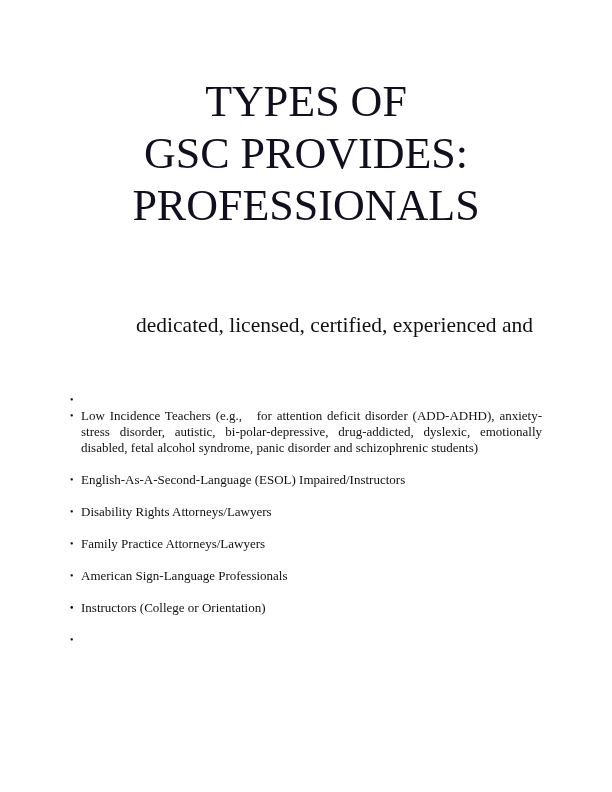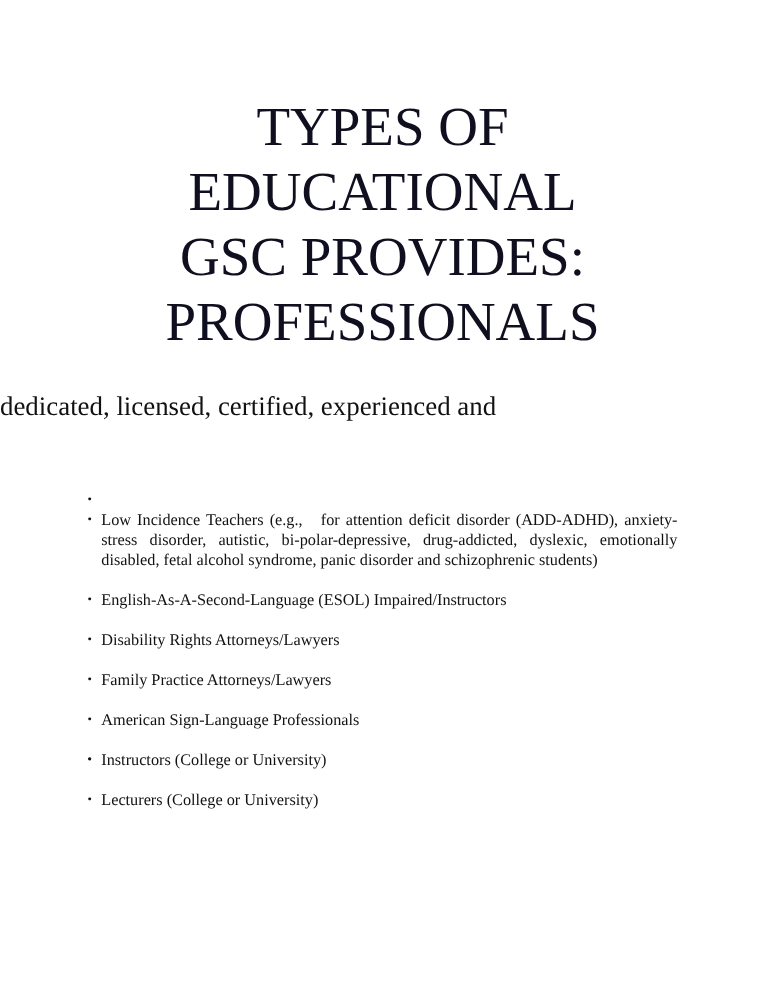--- a/index.html
+++ b/index.html
@@ -5,49 +5,48 @@
     html, body { margin: 0; padding: 0; background: #ffffff; }
     body { width: 612px; height: 792px; position: relative; overflow: hidden; font-family: "Liberation Serif", serif; }
     .title {
       position: absolute; left: 0; top: 76px; width: 612px;
       text-align: center; color: #0f0f1f;
       font-size: 44px; line-height: 52px; font-weight: normal;
     }
     .title div { white-space: nowrap; }
     .subtitle {
       position: absolute; left: 0; top: 312px; width: 493px;
-      text-align: left; color: #111111;
-      font-size: 21.5px; line-height: 27px;
+      text-align: right; color: #111111;
+      font-size: 21.5px; line-height: 27px; padding-left: 40px;
     }
     .list {
       position: absolute; left: 70px; top: 392px; width: 472px;
       margin: 0; padding: 0; list-style: none;
       font-size: 13px; line-height: 16px; color: #111111;
     }
     .list li { position: relative; padding-left: 11px; margin-bottom: 16px; }
     .list li.justify { text-align: justify; text-align-last: left; }
     .bullet { position: absolute; left: 0; top: 0; font-size: 10px; }
   </style>
 </head>
 <body>
 
 <div class="title">
   <div>TYPES OF</div>
-  <div>EDUCATIONAL</div>
   <div>GSC PROVIDES:</div>
   <div>PROFESSIONALS</div>
 </div>
 
 <div class="subtitle">
   <div>dedicated, licensed, certified, experienced and</div>
 </div>
 
 <ul class="list">
   <li><span class="bullet">•</span></li>
   <li class="justify"><span class="bullet">•</span><span style="white-space: pre-wrap; font-family: Liberation Serif, serif;">Low Incidence Teachers (e.g.,   for attention deficit disorder (ADD-ADHD), anxiety-stress disorder, autistic, bi-polar-depressive, drug-addicted, dyslexic, emotionally disabled, fetal alcohol syndrome, panic disorder and schizophrenic students)</span></li>
   <li><span class="bullet">•</span><span>English-As-A-Second-Language (ESOL) Impaired/Instructors</span></li>
   <li><span class="bullet">•</span><span>Disability Rights Attorneys/Lawyers</span></li>
   <li><span class="bullet">•</span><span>Family Practice Attorneys/Lawyers</span></li>
   <li><span class="bullet">•</span><span>American Sign-Language Professionals</span></li>
   <li><span class="bullet">•</span></li>
-  <li><span class="bullet">•</span><span>Instructors (College or University)</span></li>
-  <li><span class="bullet">•</span><span>Lecturers (College or University)</span></li>
+  <li><span class="bullet">•</span><span>Instructors (College or Orientation)</span></li>
+  <li><span class="bullet">•</span></li>
 </ul>
 
 </body></html>

